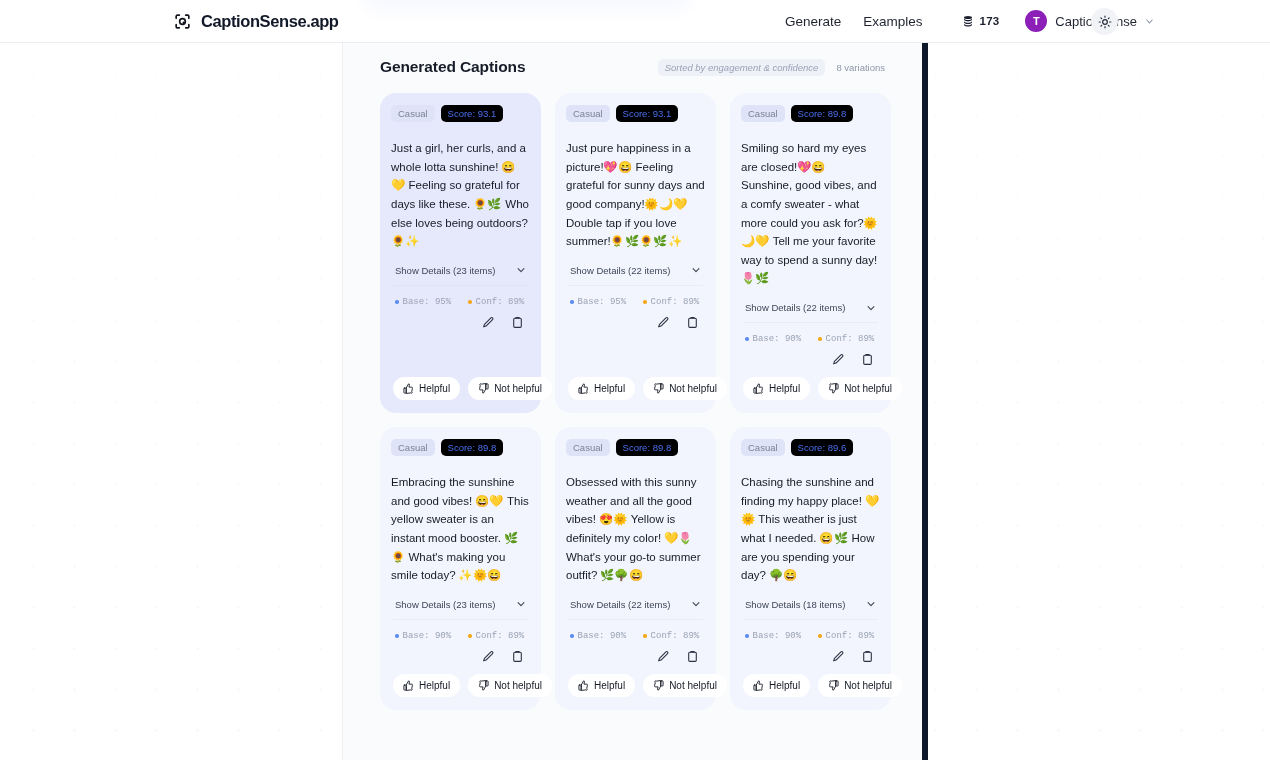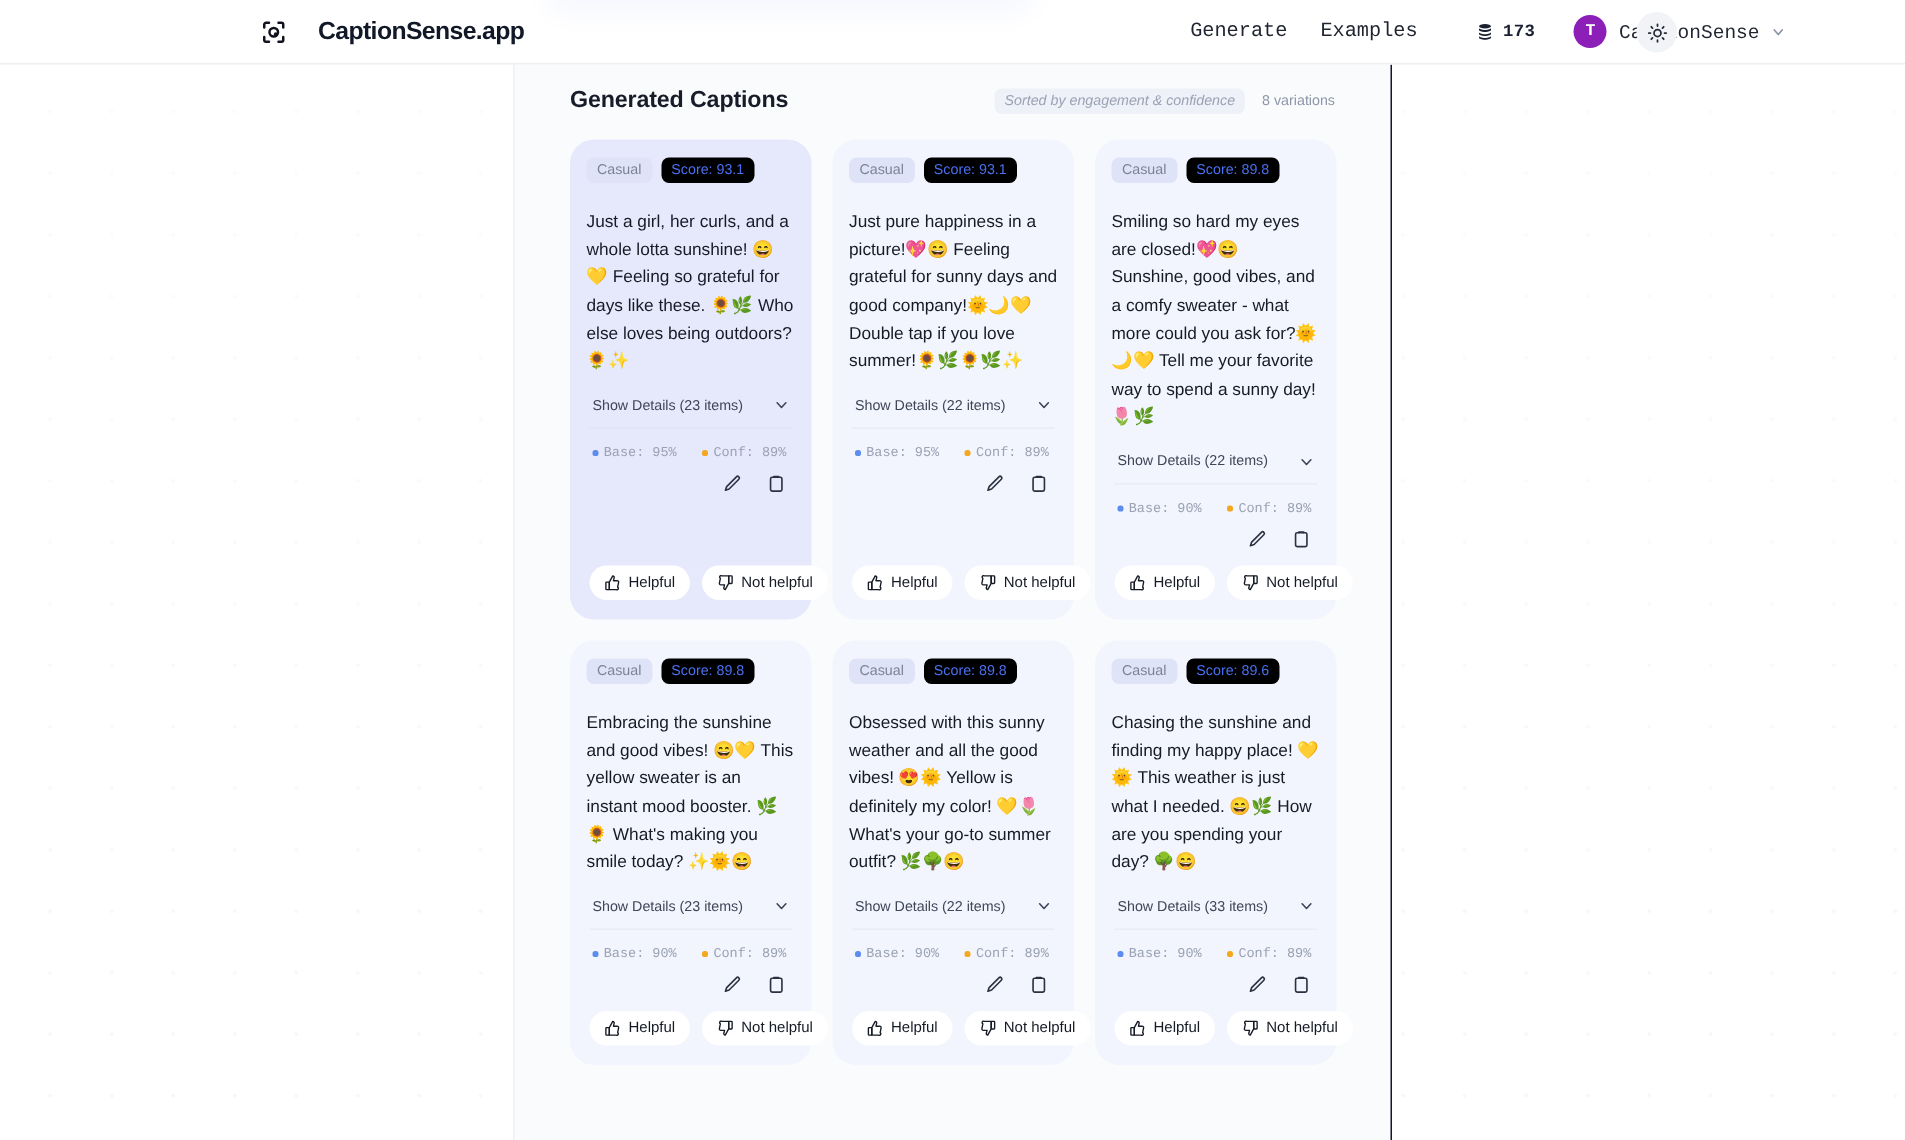--- a/index.html
+++ b/index.html
@@ -36,31 +36,30 @@
   }
   .topbar {
     position: absolute; left: 0; top: 0;
     width: 1270px; height: 43px;
     background: rgba(255,255,255,.90);
     border-bottom: 1px solid #eceef2;
     display: flex; align-items: center;
     z-index: 5;
   }
   .brand {
-    display: flex; align-items: center; gap: 20px;
+    display: flex; align-items: center; gap: 9px;
     margin-left: 173px;
   }
   .brand-mark { width: 19px; height: 19px; display: block; color: #10131c; }
   .brand-name {
     font-size: 16.5px; font-weight: 700; letter-spacing: -.4px; color: #111827;
   }
   .nav {
     margin-left: auto; display: flex; gap: 0;
-    padding-right: 80px;
-    font-family: Liberation Mono, monospace;
+    padding-right: 116px;
   }
   .nav-link {
     font-size: 13.5px; color: #1f2430; padding: 6px 11px; border-radius: 7px;
     cursor: pointer; white-space: nowrap;
   }
   .credits {
     display: flex; align-items: center; gap: 6px;
     margin-left: 28px; margin-right: 26px;
   }
   .credits-icon { width: 12px; height: 14px; color: #1b2030; display: block; }
@@ -82,21 +81,21 @@
     cursor: pointer; border: none;
   }
   .theme-toggle svg { width: 14px; height: 14px; color: #252a38; display: block; }
 
   
   .column {
     position: absolute; left: 342px; top: 43px;
     width: 586px; height: 717px;
     background: #fafbfd;
     border-left: 1px solid #eff0f4;
-    border-right: 1px solid #0f172a;
+    border-right: 6px solid #0f172a;
     padding: 0;
   }
   .col-head {
     display: flex; align-items: center;
     padding: 15px 37px 0 37px;
   }
   .page-title {
     font-size: 15.5px; font-weight: 600; color: #171c28; letter-spacing: -.1px;
   }
   .head-right { margin-left: auto; display: flex; align-items: center; gap: 11px; }
@@ -513,21 +512,21 @@
 
   <div class="card tint-b">
     <div class="card-tags">
       <span class="tag tag-style">Casual</span>
       <span class="tag tag-score">Score: 89.6</span>
     </div>
 
     <div class="caption">Chasing the sunshine and finding my happy place! 💛🌞 This weather is just what I needed. 😄🌿 How are you spending your day? 🌳😄</div>
 
     <div class="details-row">
-      <span class="details-label">Show Details (33 items)</span>
+      <span class="details-label">Show Details (18 items)</span>
       <svg class="chev" viewBox="0 0 24 24" fill="none" stroke="currentColor" stroke-width="2.6" stroke-linecap="round" stroke-linejoin="round">
         <polyline points="5 8.5 12 16 19 8.5"></polyline>
       </svg>
     </div>
 
     <div class="divider"></div>
 
     <div class="stats">
       <span class="stat">
         <span class="dot dot-base"></span>

